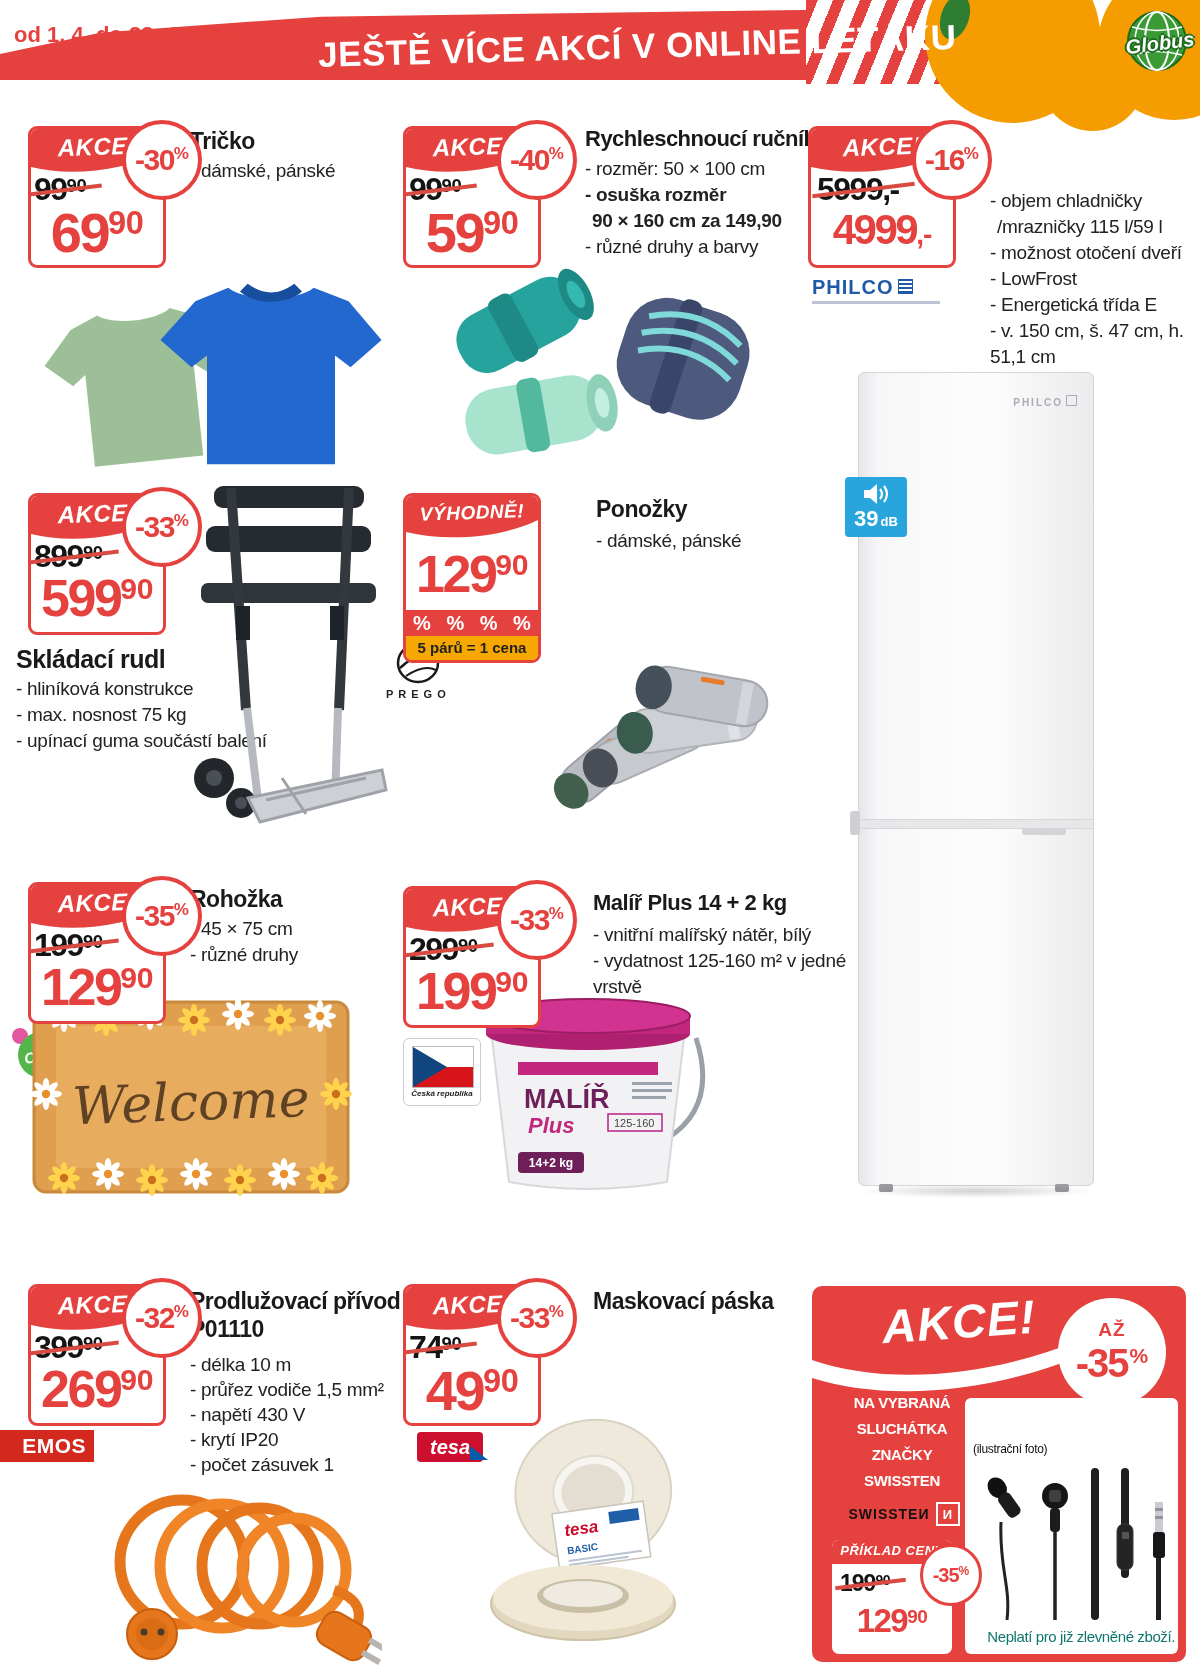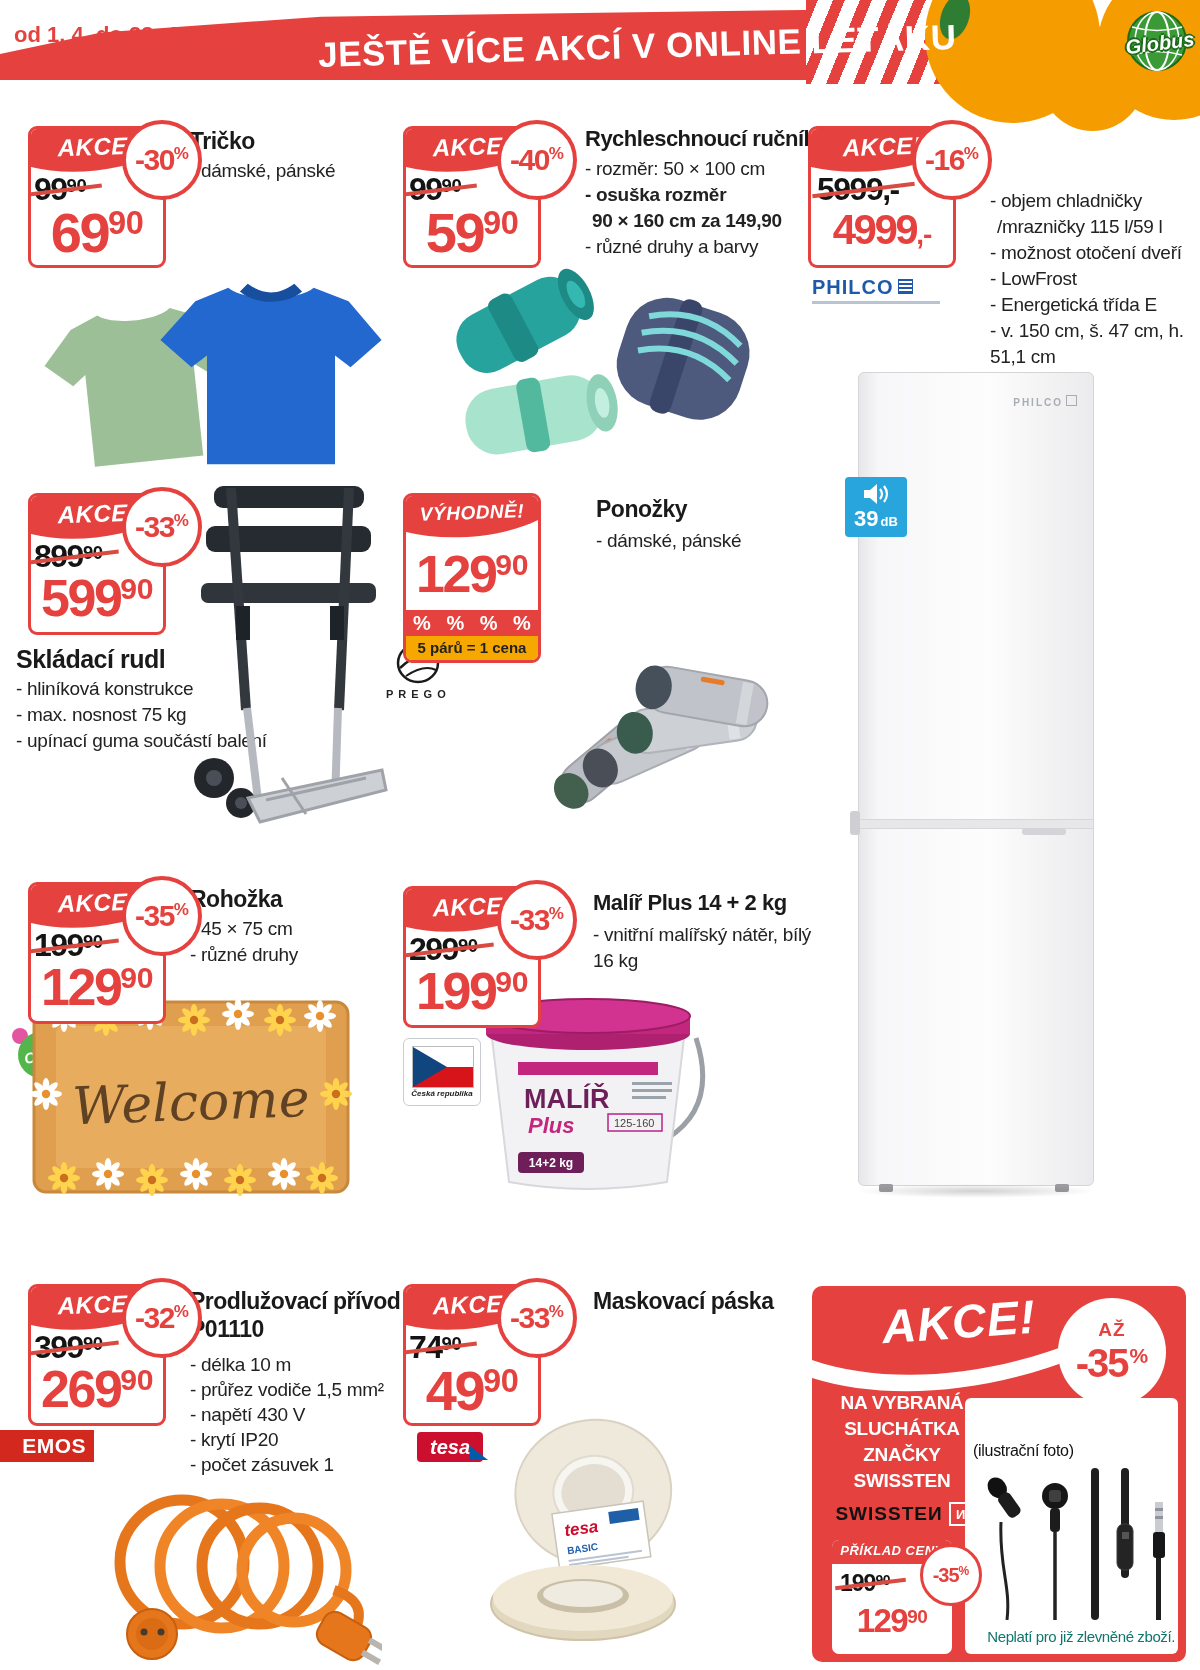--- a/index.html
+++ b/index.html
@@ -113,42 +113,42 @@
   #promo{position:absolute;left:812px;top:1286px;width:374px;height:376px;background:#e5413e;border-radius:10px}
   #promo-akce{position:absolute;left:70px;top:8px;font-size:47px;font-weight:800;font-style:italic;color:#fff;
               transform:rotate(-4deg);letter-spacing:1px}
   #promo-circ{position:absolute;left:246px;top:12px;width:108px;height:108px;border-radius:50%;background:#fff;
               color:#e5413e;display:flex;flex-direction:column;align-items:center;justify-content:center;z-index:3}
   #promo-az{font-size:19px;font-weight:800;letter-spacing:1px}
   #promo-circ .row{display:flex;align-items:center}
   #promo-circ .dv{font-size:40px;font-weight:800;letter-spacing:-2px}
   #promo-circ .du{font-size:21px;font-weight:800;margin-top:-14px;margin-left:2px}
   #promo-lines{position:absolute;left:0;top:104px;width:180px;text-align:center;color:#fff;font-weight:800;
-               font-size:19px;line-height:26px;letter-spacing:-.3px}
+               font-size:15px;line-height:26px;letter-spacing:-.3px}
   #swissten-logo{position:absolute;left:4px;top:216px;width:176px;display:flex;align-items:center;
                  justify-content:center;gap:6px}
-  #swissten-text{font-size:19px;font-weight:800;color:#111;letter-spacing:1px}
+  #swissten-text{font-size:14px;font-weight:800;color:#111;letter-spacing:1px}
   #swissten-mark{width:20px;height:20px;background:#e5413e;border:2px solid #fff;color:#fff;font-size:13px;
                  font-weight:800;display:flex;align-items:center;justify-content:center}
   #exbox{position:absolute;left:20px;top:254px;width:120px;height:114px;background:#fff;border-radius:7px;
          overflow:hidden}
   #exband{position:absolute;left:0;top:0;width:100%;height:24px;background:#e5413e;color:#fff;text-align:center;
           font-weight:800;font-style:italic;font-size:13px;line-height:22px;letter-spacing:.5px}
   #exold{position:absolute;left:8px;top:30px;font-size:23px;font-weight:800;letter-spacing:-1px;color:#141414}
   #exold .sup{font-size:14px}
   #exnew{position:absolute;left:0;top:62px;width:100%;text-align:center;font-size:33px;font-weight:800;
          letter-spacing:-1.5px;color:#e5413e}
   #exnew .sup{font-size:19px}
   #excirc{position:absolute;left:108px;top:258px;width:56px;height:56px;border-radius:50%;background:#fff;
           border:3px solid #e5413e;color:#e5413e;display:flex;align-items:center;justify-content:center;
           font-weight:800;z-index:4}
   #excirc .dv{font-size:20px;letter-spacing:-1px}
   #excirc .du{font-size:12px;margin-top:-8px}
   #photo-panel{position:absolute;left:153px;top:112px;width:213px;height:256px;background:#fff;border-radius:6px}
-  #photo-note{position:absolute;left:8px;top:44px;font-size:16px;color:#111;letter-spacing:-.3px}
+  #photo-note{position:absolute;left:8px;top:44px;font-size:12px;color:#111;letter-spacing:-.3px}
   #promo-disclaimer{position:absolute;left:4px;top:230px;width:206px;font-size:15px;color:#0f766e;
                     letter-spacing:-.4px;text-align:right}
 </style>
 </head>
 <body>
 
 <div id="page">
 
   <div>
     <div id="hband"></div>
@@ -441,20 +441,21 @@
     <div class="oldp"><span class="st"><span>299</span><span class="sup">90</span></span></div>
     <div class="newp"><span>199</span><span class="sup">90</span></div>
   </div>
   <div class="circ" style="left:497px;top:880px">
     <span class="dv">-33</span>
       <span class="du">%</span>
     </div>
   <div class="ptitle" style="left:593px;top:890px;font-size:22px">Malíř Plus 14 + 2 kg</div>
   <div class="specs" style="left:593px;top:922px;width:280px;white-space:normal">
     <div>- vnitřní malířský nátěr, bílý</div>
+    <div>- vydatnost 125-160 m² v jedné vrstvě</div>
     <div>16 kg</div>
   </div>
   <div class="unitp" style="left:600px;top:1030px">1 kg = 12,49</div>
   <div id="flag-badge">
     <div id="flag">
       <div id="flag-white"></div>
         <div id="flag-red"></div>
         <div id="flag-blue"></div>
     </div>
     <div id="flag-label">Česká republika</div>

